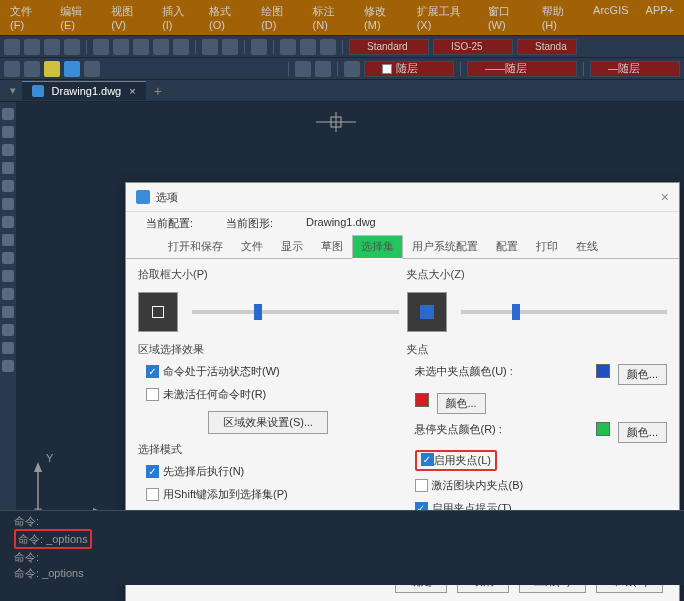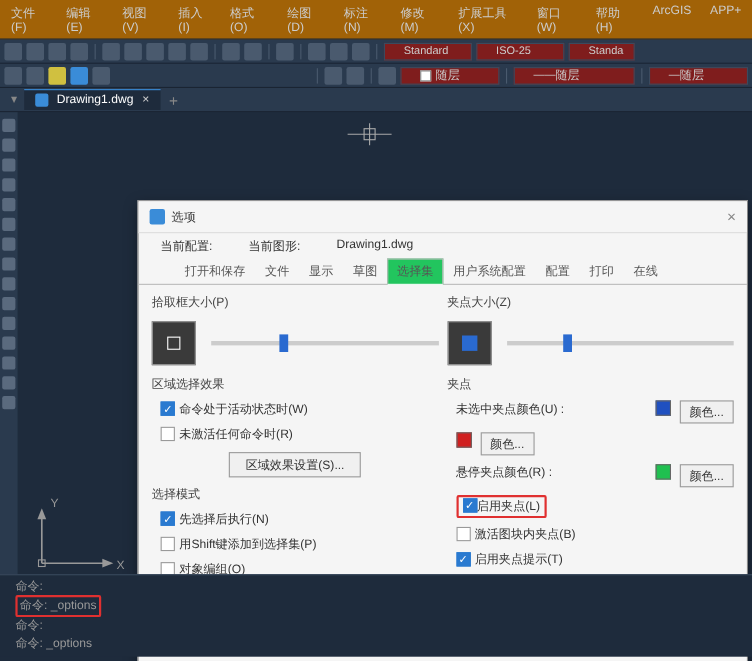--- a/index.html
+++ b/index.html
@@ -20,21 +20,21 @@
 .canvas{position:absolute;left:16px;top:0;right:0;bottom:0}
 .ucs{position:absolute;left:12px;bottom:50px;color:#999;font-size:14px}
 .ucs .y{position:absolute;left:18px;top:-60px}
 .ucs .x{position:absolute;left:78px;top:-4px}
 .ucs svg{position:absolute;left:0;top:-50px}
 .cursor{position:absolute;left:300px;top:10px}
 .cursor svg{overflow:visible}
 .modeltab{position:absolute;left:16px;bottom:0;display:flex;align-items:center;gap:4px;background:#2a3a4e;padding:2px 4px}
 .modeltab .arr{color:#888;padding:0 2px;cursor:pointer}
 .modeltab .mtab{background:#3a4a5e;padding:2px 8px;color:#fff;border-top:2px solid #3a8cd8}
-.cmdline{position:absolute;left:0;bottom:4px;width:100%;height:75px;background:#1e2b3c;border-top:1px solid #3a4a5e;padding:2px 14px;font-family:monospace;font-size:12px;color:#999}
+.cmdline{position:absolute;left:0;bottom:16px;width:100%;height:75px;background:#1e2b3c;border-top:1px solid #3a4a5e;padding:2px 14px;font-family:monospace;font-size:12px;color:#999}
 .cmdline .row{line-height:16px}
 .cmd-hl{border:2px solid #e03030;border-radius:2px;display:inline-block;padding:0 2px}
 .dialog{position:absolute;left:125px;top:80px;width:555px;height:420px;background:#f5f5f5;border:1px solid #888;color:#333;box-shadow:0 4px 12px rgba(0,0,0,0.4);display:flex;flex-direction:column}
 .dlg-title{background:#f5f5f5;padding:6px 10px;display:flex;align-items:center;gap:6px;border-bottom:1px solid #ddd}
 .dlg-title .dico{width:14px;height:14px;background:#3a8cd8;border-radius:2px}
 .dlg-title .close{margin-left:auto;cursor:pointer;font-size:14px;color:#888}
 .dlg-info{padding:4px 20px;display:flex}
 .dlg-info .lbl{width:80px}
 .dlg-info .val{width:150px}
 .dlg-tabs{display:flex;padding:0 33px;border-bottom:1px solid #bbb}

